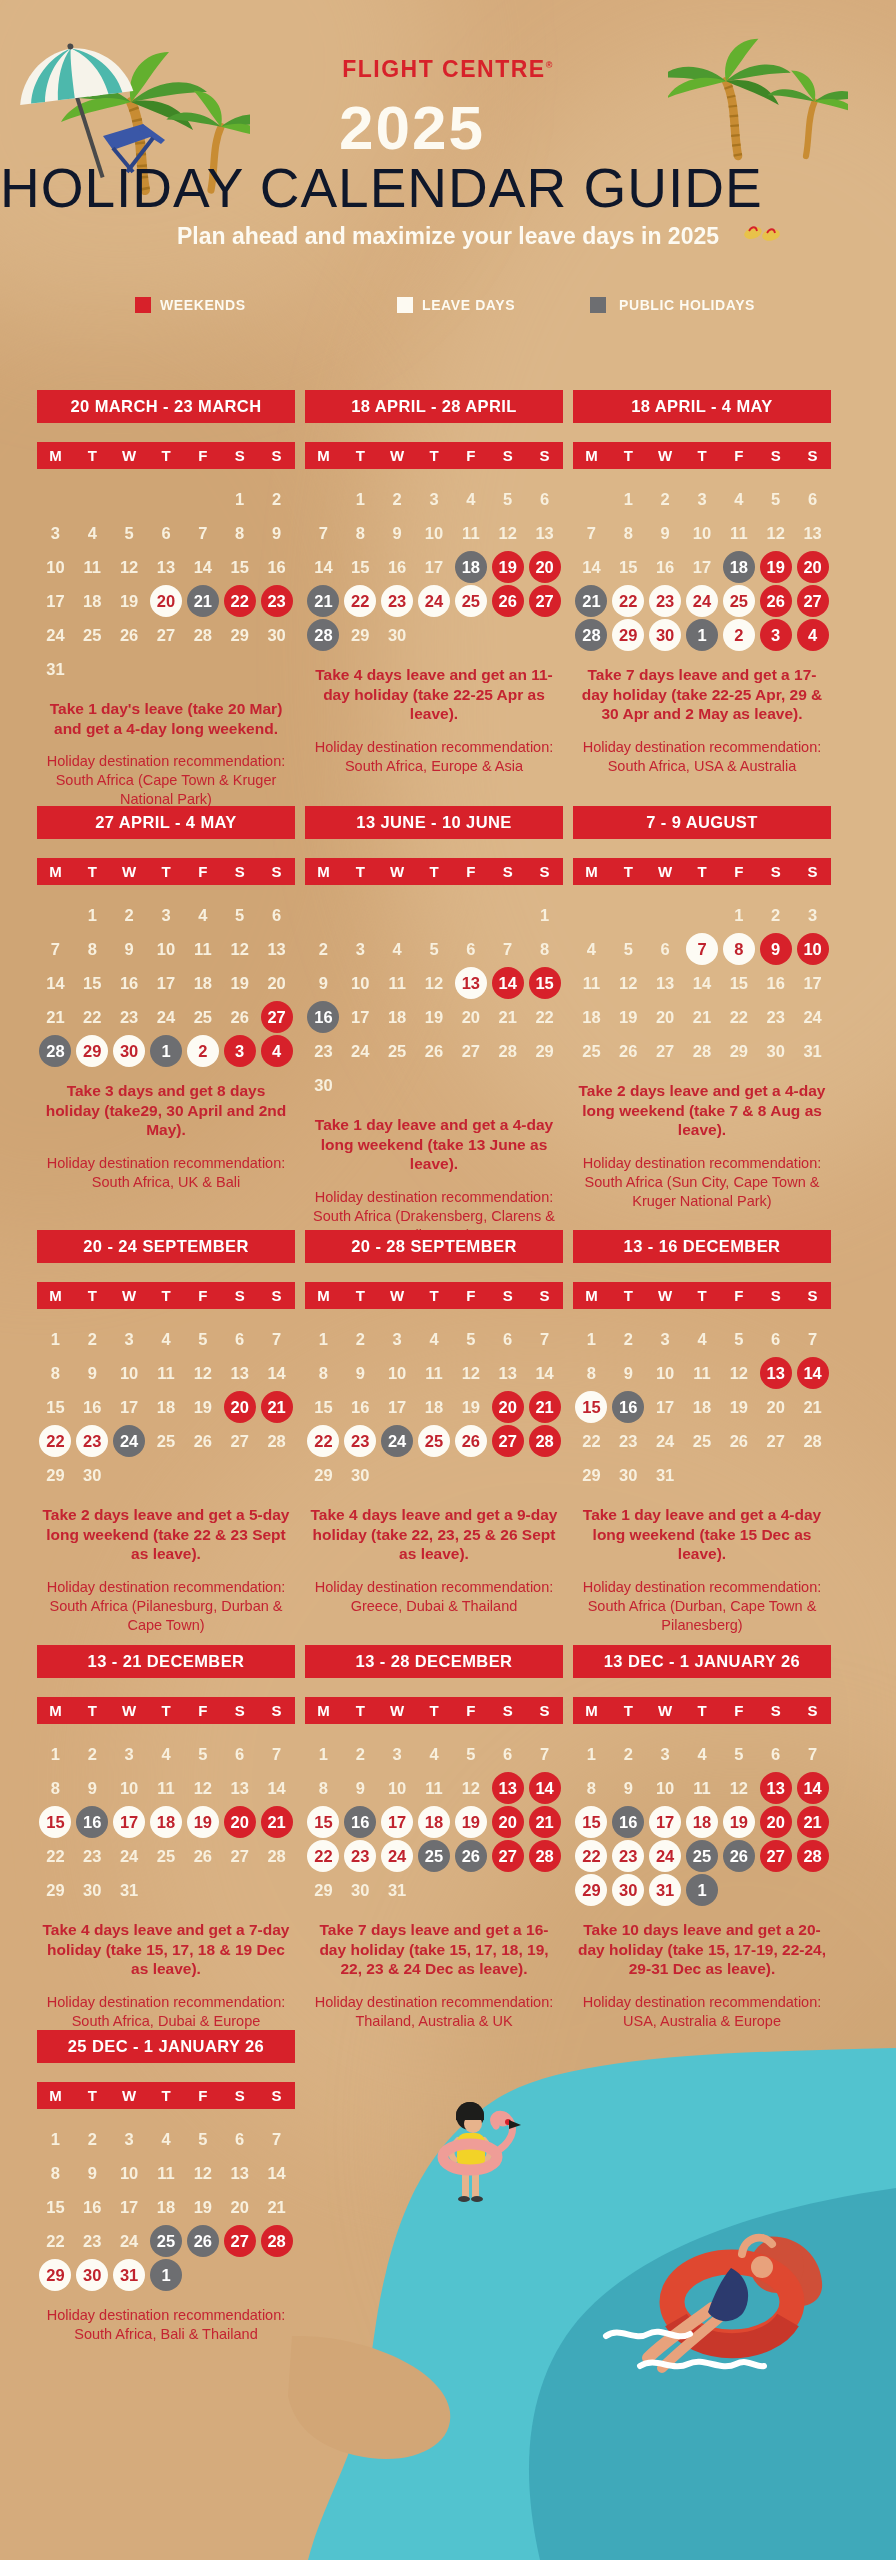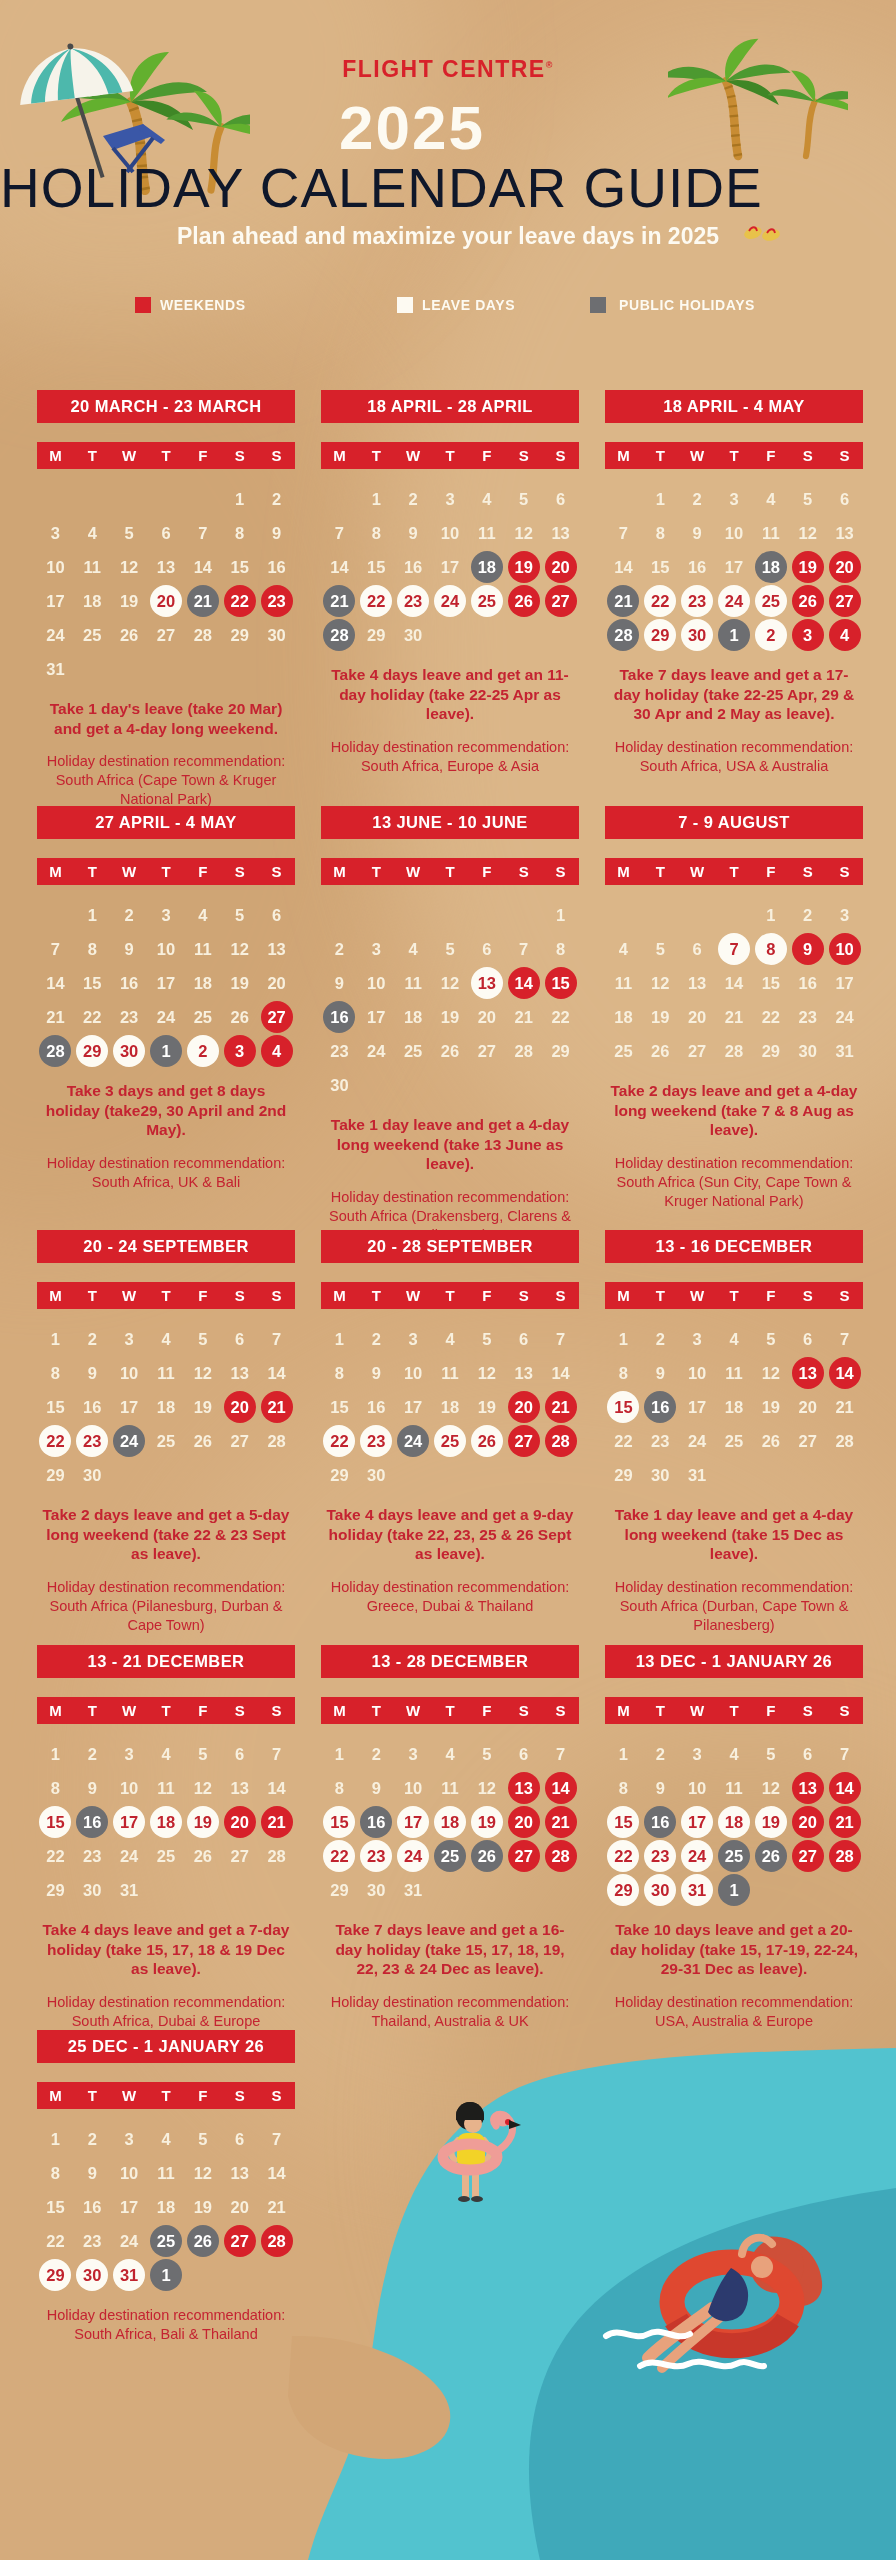--- a/index.html
+++ b/index.html
@@ -30,21 +30,21 @@
   .subtitle{top:223px;left:0;width:896px;text-align:center;color:#fdfaf1;
         font-weight:bold;font-size:23px;}
 
   
   .legend{top:297px;left:0;width:790px;height:22px;}
   .legend-item{position:absolute;display:flex;align-items:center;gap:9px;
         color:#fdfaf1;font-weight:bold;font-size:14px;letter-spacing:.6px;}
   .legend-item .sw{width:16px;height:16px;flex:none;}
 
   
-  .cal-row{position:absolute;left:37px;display:flex;gap:26px;}
+  .cal-row{position:absolute;left:37px;display:flex;gap:10px;}
   .card{width:258px;}
   .banner{background:var(--banner-red);color:#fff;font-weight:bold;text-align:center;
         font-size:16.5px;letter-spacing:.4px;padding:7px 0;white-space:nowrap;}
   .weekdays{margin-top:19px;background:var(--banner-red);display:grid;
         grid-template-columns:repeat(7,1fr);padding:5px 0;}
   .weekdays .wd{color:#fff;text-align:center;font-weight:bold;font-size:15px;}
   .grid{margin-top:13px;display:grid;grid-template-columns:repeat(7,1fr);}
   .cell{height:34px;display:flex;align-items:center;justify-content:center;}
   .cell .d{display:block;width:32px;height:32px;line-height:32px;border-radius:50%;
         text-align:center;font-size:16.5px;font-weight:700;font-style:normal;

